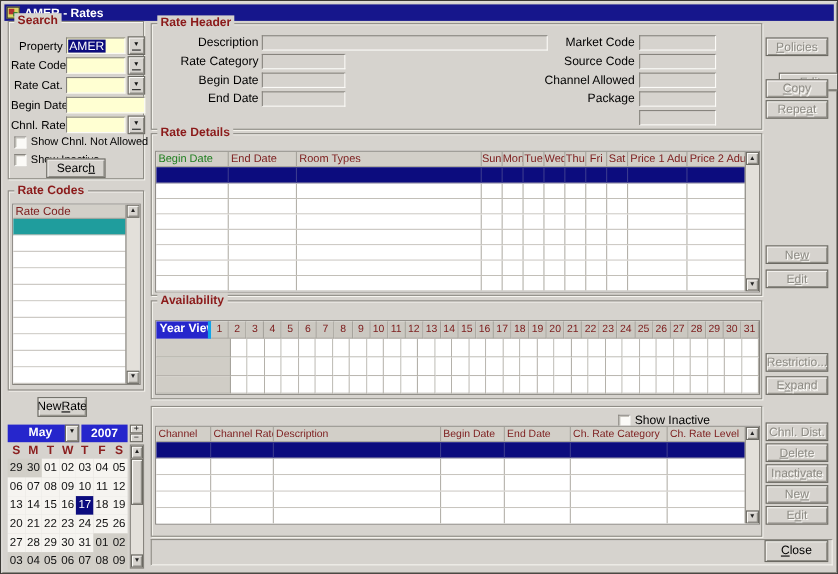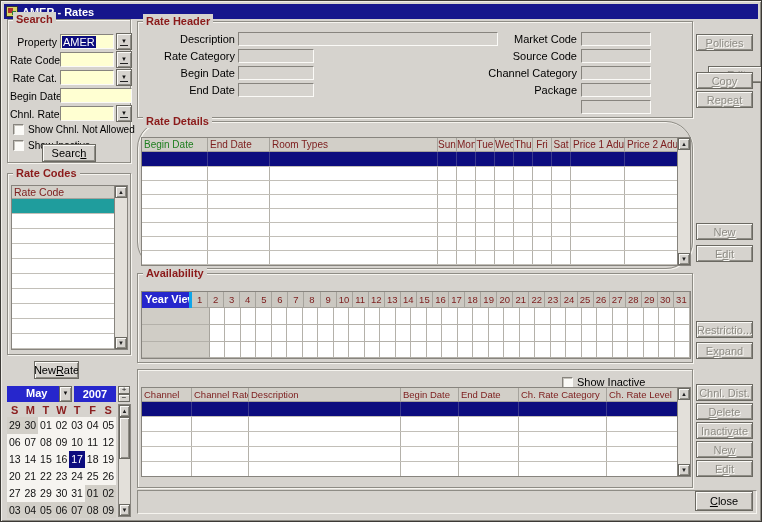--- a/index.html
+++ b/index.html
@@ -291,35 +291,35 @@
 
     <span class="rh-label" style="left:2px;top:62px;width:95px;">End Date</span>
     <span class="rh-field sunken" style="left:100px;top:61px;width:76px;"></span>
 
     <span class="rh-label" style="left:299px;top:11px;width:140px;">Market Code</span>
     <span class="rh-field sunken" style="left:443px;top:10px;width:70px;"></span>
 
     <span class="rh-label" style="left:299px;top:28px;width:140px;">Source Code</span>
     <span class="rh-field sunken" style="left:443px;top:27px;width:70px;"></span>
 
-    <span class="rh-label" style="left:299px;top:45px;width:140px;">Channel Category</span>
+    <span class="rh-label" style="left:299px;top:45px;width:140px;">Channel Allowed</span>
     <span class="rh-field sunken" style="left:443px;top:44px;width:70px;"></span>
 
     <span class="rh-label" style="left:299px;top:62px;width:140px;">Package</span>
     <span class="rh-field sunken" style="left:443px;top:61px;width:70px;"></span>
 
     <span class="rh-field sunken" style="left:443px;top:78px;width:70px;"></span>
   </div>
 
   <div class="btn disabled" style="top:33px;"><u>P</u>olicies</div>
   <div class="btn disabled" style="top:65px;margin-left:12px;">E<u>d</u>it</div>
   <div class="btn disabled" style="top:71px;"><u>C</u>opy</div>
   <div class="btn disabled" style="top:90px;">Repe<u>a</u>t</div>
 
-  <div class="groupbox" style="left:136px;top:120px;width:556px;height:148px;border-radius:27px;">
+  <div class="groupbox" style="left:136px;top:120px;width:556px;height:148px;">
     <span class="legend">Rate Details</span>
     <div class="table" style="left:3px;top:15px;width:550px;height:129px;">
       <div style="width:537px;">
         <div class="grid-header">
           <span class="gcell hdr green rd-c0">Begin Date</span>
           <span class="gcell hdr rd-c1">End Date</span>
           <span class="gcell hdr rd-c2">Room Types</span>
           <span class="gcell hdr rd-d">Sun</span>
           <span class="gcell hdr rd-d">Mon</span>
           <span class="gcell hdr rd-d">Tue</span>

